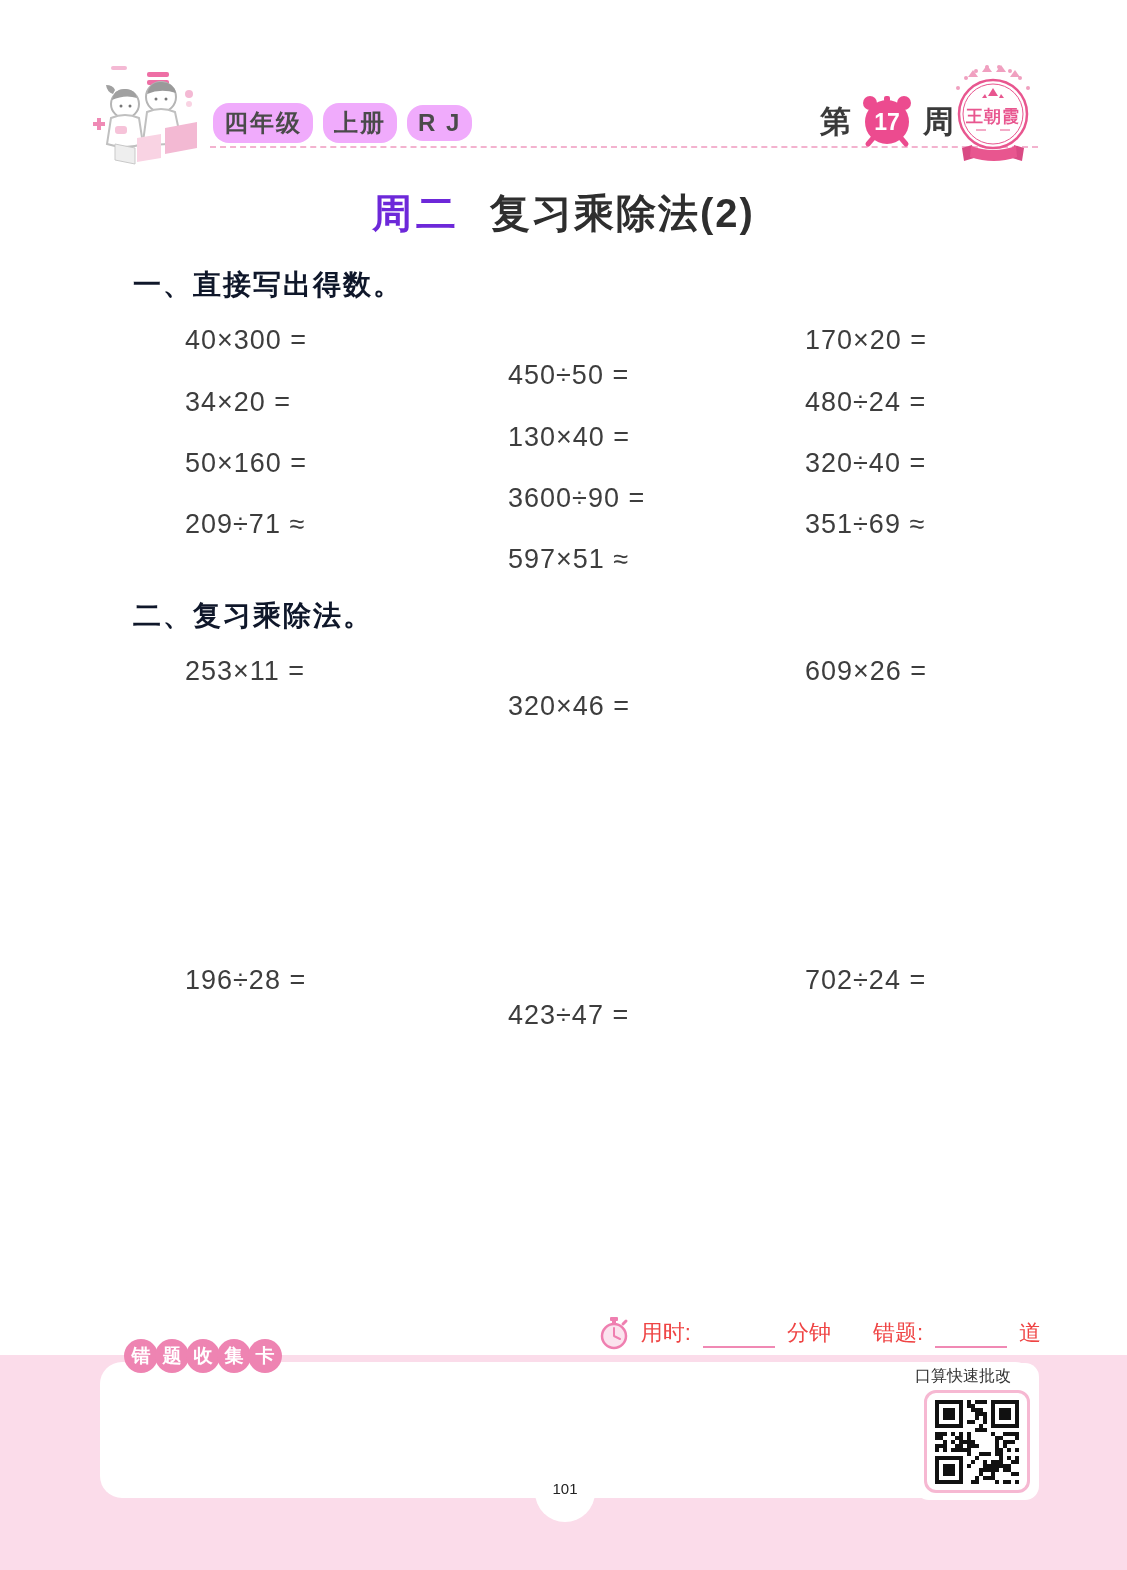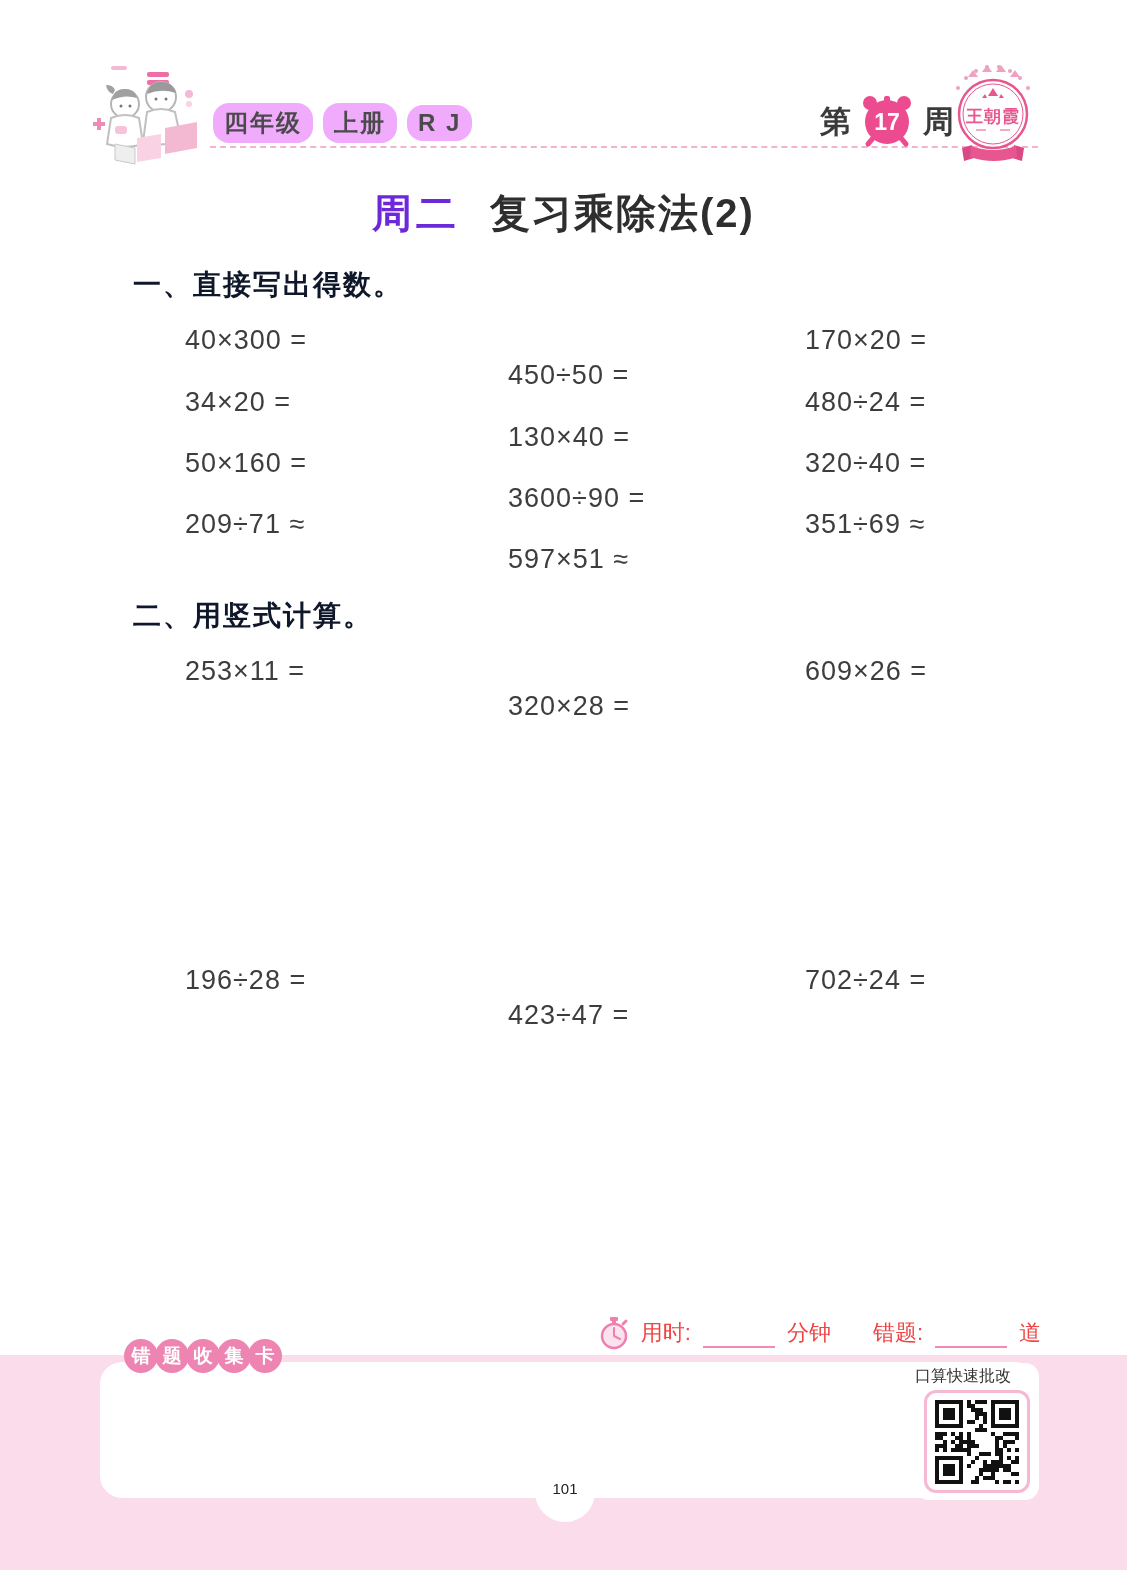--- a/index.html
+++ b/index.html
@@ -156,24 +156,24 @@
 <div class="abs eq-cell c2" style="top:387px;">480÷24 =</div>
 
 <div class="abs eq-cell c0" style="top:448px;">50×160 =</div>
 <div class="abs eq-cell c1" style="top:448px;">3600÷90 =</div>
 <div class="abs eq-cell c2" style="top:448px;">320÷40 =</div>
 
 <div class="abs eq-cell c0" style="top:509px;">209÷71 ≈</div>
 <div class="abs eq-cell c1" style="top:509px;">597×51 ≈</div>
 <div class="abs eq-cell c2" style="top:509px;">351÷69 ≈</div>
 
-<div class="abs sec-label" style="top:597px;">二、用竖式计算。</div>
+<div class="abs sec-label" style="top:597px;">二、复习乘除法。</div>
 
 <div class="abs eq-cell c0" style="top:656px;">253×11 =</div>
-<div class="abs eq-cell c1" style="top:656px;">320×28 =</div>
+<div class="abs eq-cell c1" style="top:656px;">320×46 =</div>
 <div class="abs eq-cell c2" style="top:656px;">609×26 =</div>
 
 <div class="abs eq-cell c0" style="top:965px;">196÷28 =</div>
 <div class="abs eq-cell c1" style="top:965px;">423÷47 =</div>
 <div class="abs eq-cell c2" style="top:965px;">702÷24 =</div>
 
 <div class="abs meta-row">
   <svg width="30" height="34" viewBox="0 0 30 34" style="margin-bottom:-2px;">
     <rect x="11" y="1" width="8" height="4" rx="1" fill="#ef7fb0"></rect>
     <rect x="13" y="4" width="4" height="4" fill="#ef7fb0"></rect>

